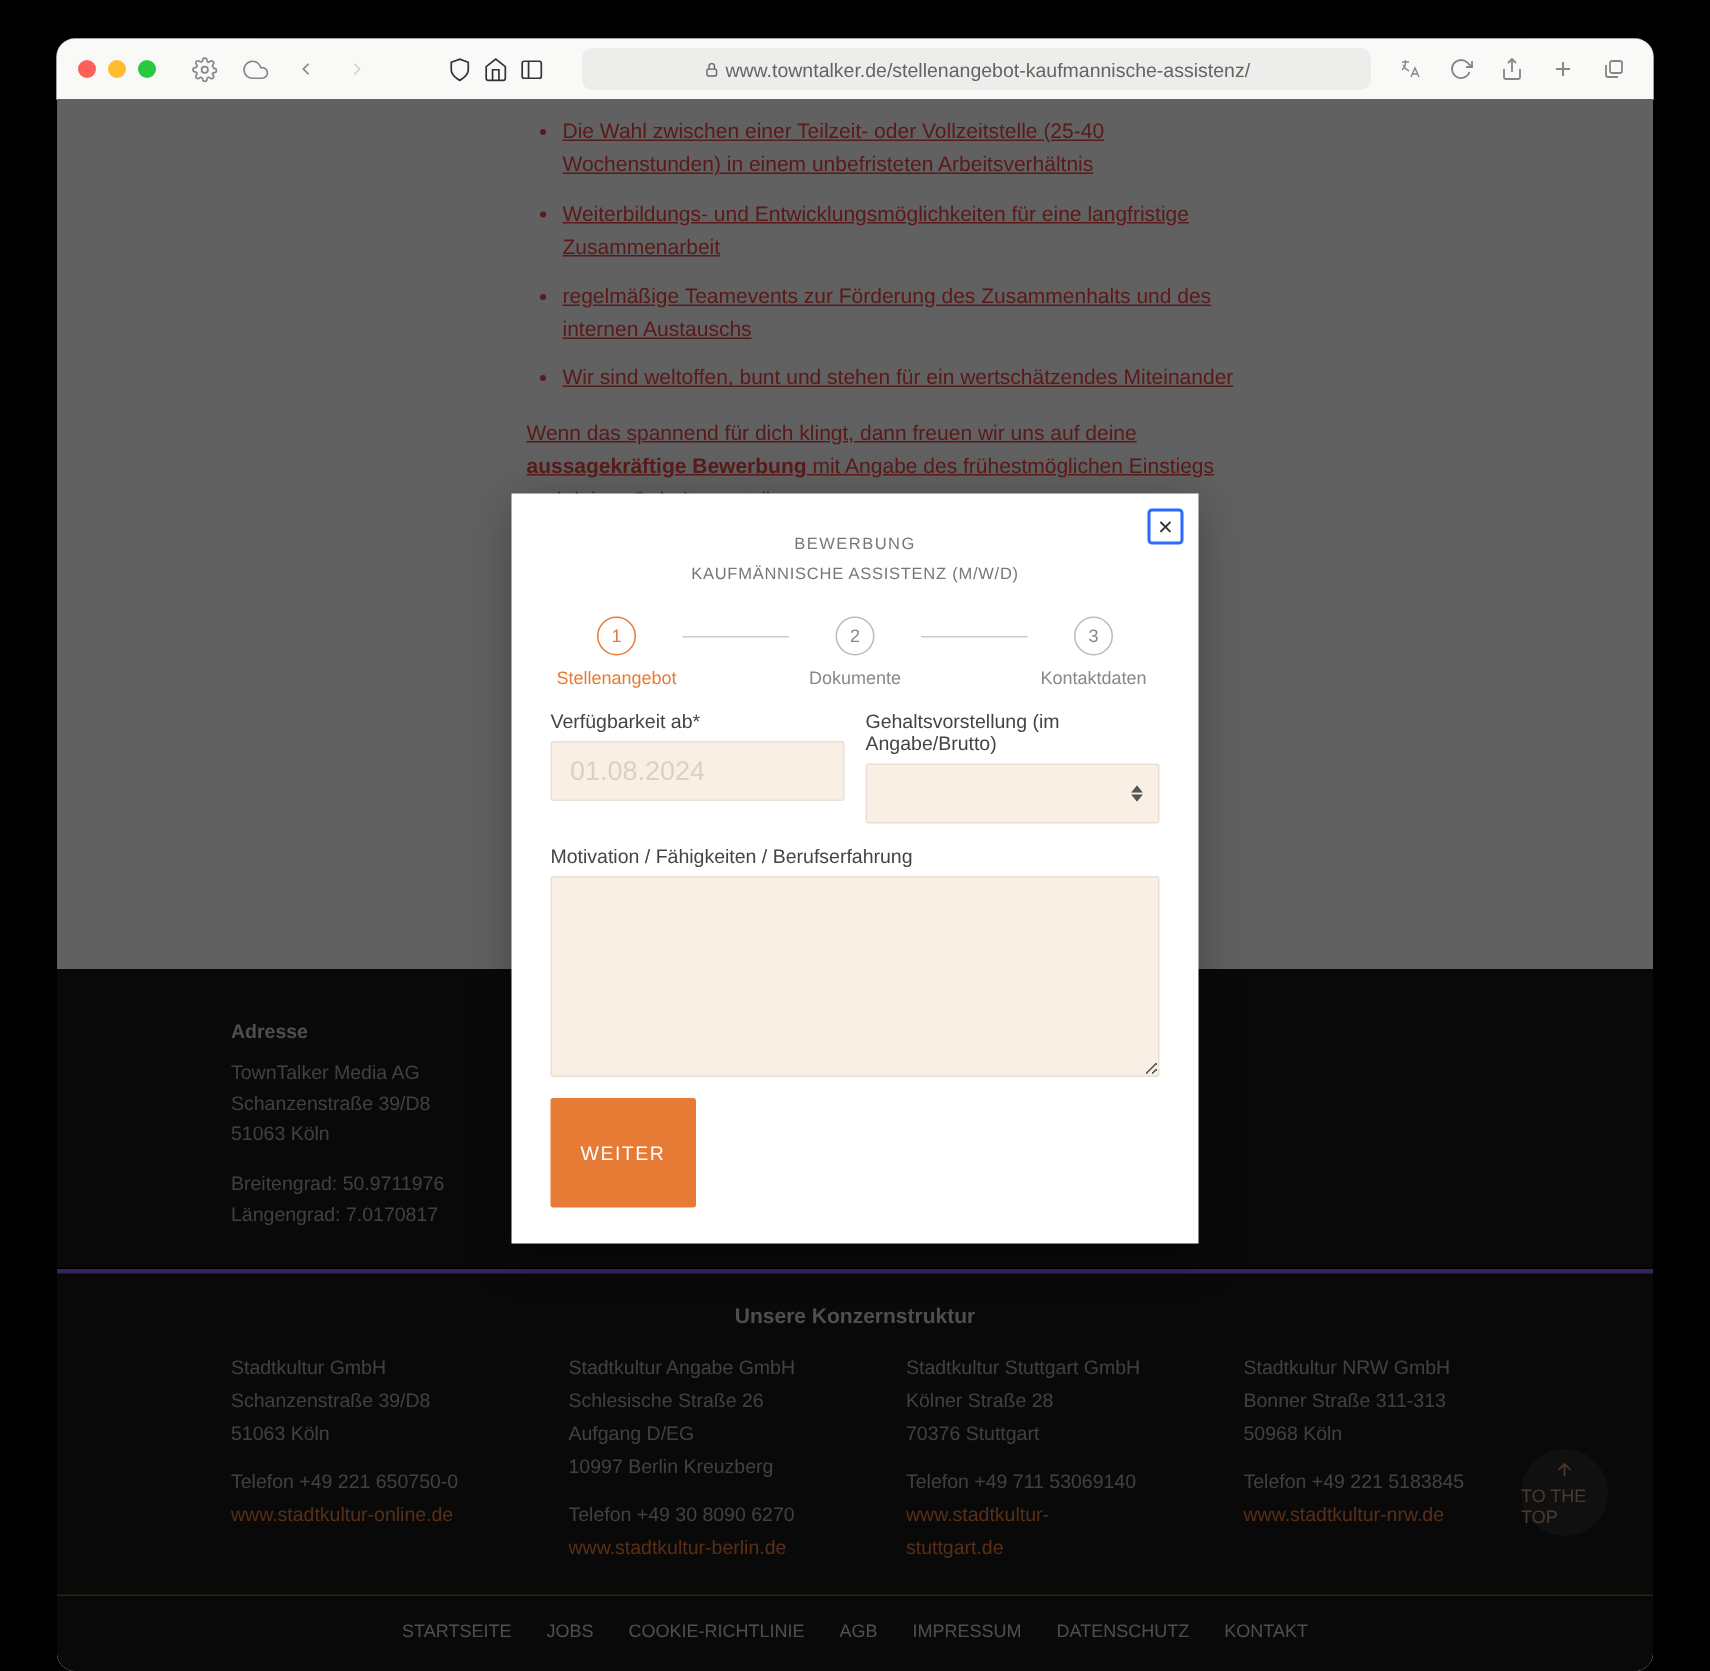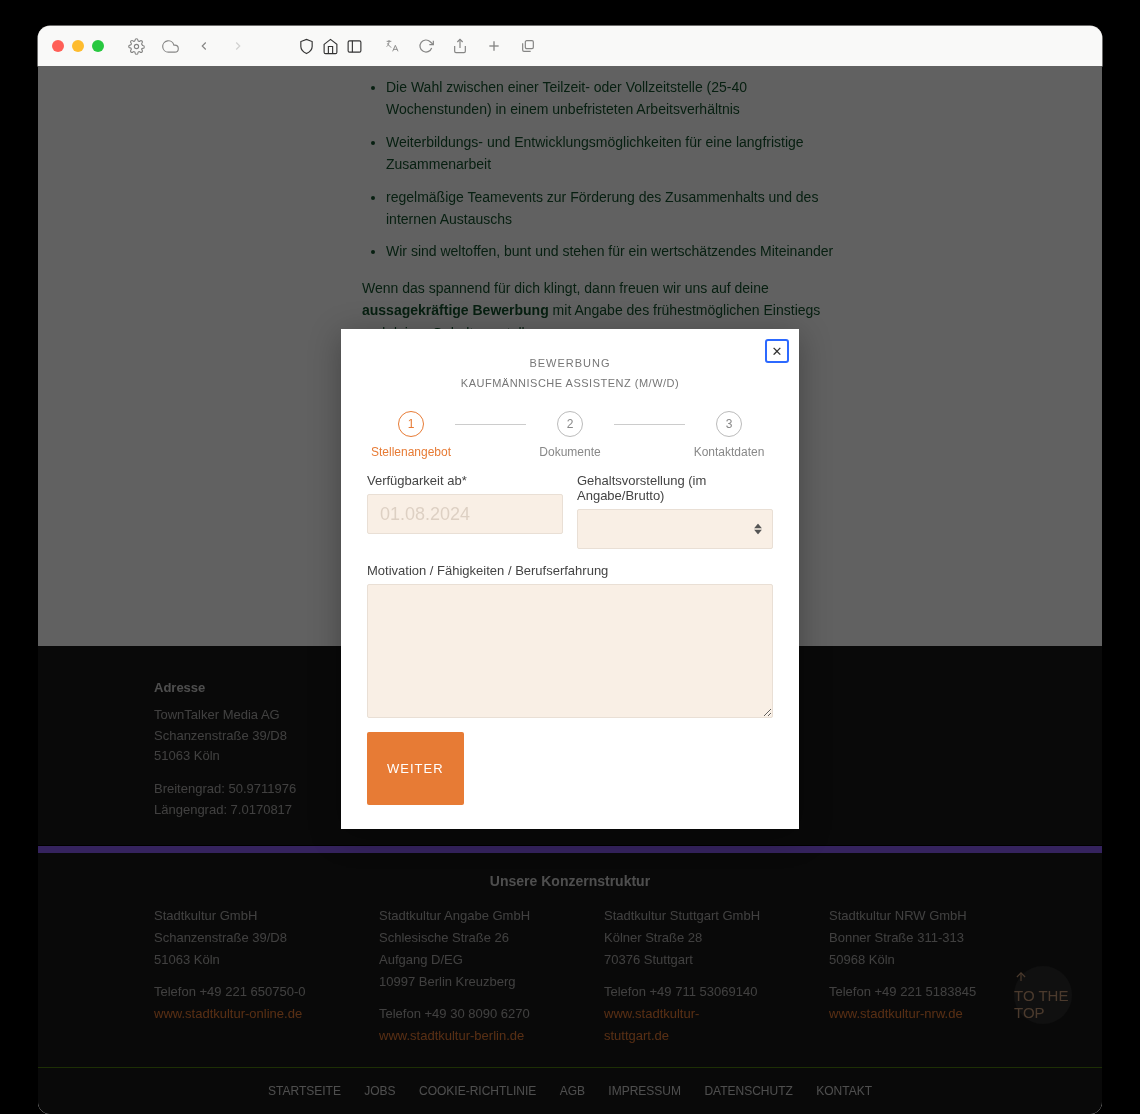--- a/index.html
+++ b/index.html
@@ -25,40 +25,40 @@
   .addr{margin-left:22px;flex:1;height:28px;background:#ededec;border-radius:7px;display:flex;align-items:center;justify-content:center;gap:6px;color:#646463;font-size:13px;padding:0 12px;}
   .addr svg{flex:none}
   .addr .url{display:flex;align-items:center;gap:4px;}
   .right-tb{display:flex;align-items:center;gap:10px;margin-left:14px;color:#868685}
 
   
   .viewport{position:absolute;top:66px;left:38px;right:38px;bottom:0;background:#fff;overflow:hidden;border-bottom-left-radius:12px;border-bottom-right-radius:12px;}
   .page{position:absolute;inset:0;overflow:hidden;background:#fff;}
 
   
-  .jobdesc{position:absolute;left:324px;top:0;width:480px;color:#14532d;line-height:1.6;}
+  .jobdesc{position:absolute;left:313px;top:0;width:480px;color:#ef4444;line-height:1.6;text-decoration:underline;}
   .jobdesc ul{margin:0;padding-left:24px}
   .jobdesc li{margin:10px 0; list-style:disc;}
   .jobdesc p{margin:14px 0;}
   .jobdesc .bold{font-weight:700}
 
   
   .footer{position:absolute;left:0;right:0;bottom:0;top:580px;background:#1a1a1a;color:#aaa9a8;font-size:13px;}
   .footer a{color:var(--link);text-decoration:none}
   .ftop{padding:32px 116px 24px 116px;display:flex;gap:140px;border-bottom:1px solid #000;}
   .fcol{line-height:1.6}
   .fcol strong{color:#ccc;display:block;margin-bottom:6px;font-weight:600}
-  .kblock{border-top:7px solid #8b5cf6;padding:20px 116px;}
+  .kblock{border-top:3px solid #8b5cf6;padding:20px 116px;}
   .kblock h4{text-align:center;color:#ccc;font-weight:600;margin:0 0 16px;font-size:14px}
   .kgrid{display:flex;gap:68px}
   .kgrid div{flex:1;line-height:1.7}
   .navlinks{border-top:1px solid #4d7c0f;text-align:center;padding:16px;color:#ccc;font-size:12px}
   .navlinks span{margin:0 10px;cursor:pointer}
 
-  .scrolltop{position:absolute;right:30px;bottom:90px;width:58px;height:58px;border-radius:50%;background:#2a2a2a;display:flex;flex-direction:column;justify-content:center;font-size:15px;color:#c69a76}
+  .scrolltop{position:absolute;right:30px;bottom:90px;width:58px;height:58px;border-radius:50%;background:#2a2a2a;display:flex;flex-direction:column;align-items:center;justify-content:center;font-size:12px;color:#c69a76}
   .scrolltop svg{margin-bottom:3px}
 
   
   .dim{position:absolute;inset:0;background:rgba(0,0,0,0.62);}
 
   
   .modal{position:absolute;left:calc(50% - 229px);top:263px;width:458px;background:#fff;padding:28px 0 24px;box-shadow:0 6px 30px rgba(0,0,0,.3);}
   .modal .close{position:absolute;right:10px;top:10px;width:20px;height:20px;border:2px solid #2c69ff;display:flex;align-items:center;justify-content:center;border-radius:3px;cursor:pointer;font-size:13px;line-height:1;}
   .modal .htitle{text-align:center;font-size:11px;letter-spacing:1px;color:#777;text-transform:uppercase;}
   .modal .hsub{text-align:center;font-size:11px;letter-spacing:0.5px;color:#777;text-transform:uppercase;margin-top:8px;}
@@ -124,20 +124,29 @@
           <path d="M3 9l9-7 9 7v11a2 2 0 0 1-2 2H5a2 2 0 0 1-2-2z"></path>
           <polyline points="9 22 9 12 15 12 15 22"></polyline>
         </svg>
       </div>
     <div class="tbtn">
         <svg width="17" height="17" viewBox="0 0 24 24" fill="none" stroke="currentColor" stroke-width="1.6">
           <rect x="3" y="4" width="18" height="16" rx="2"></rect>
           <line x1="9" y1="4" x2="9" y2="20"></line>
         </svg>
       </div>
+    <div class="addr">
+      <div class="url">
+        <svg width="11" height="11" viewBox="0 0 24 24" fill="none" stroke="currentColor" stroke-width="2">
+            <rect x="5" y="11" width="14" height="10" rx="2"></rect>
+            <path d="M8 11V7a4 4 0 0 1 8 0v4"></path>
+          </svg>
+        <span>www.towntalker.de/stellenangebot-kaufmannische-assistenz/</span>
+      </div>
+    </div>
     <div class="right-tb">
       <div class="tbtn">
           <svg width="18" height="16" viewBox="0 0 24 24" fill="none" stroke="currentColor" stroke-width="1.4">
             <path d="M4 5h7M7.5 3v2c0 3-1 6-3.5 8M5 8c1.5 3 4 5 6 6M13 20l4-9 4 9M14.2 17h5.6"></path>
           </svg>
         </div>
       <div class="tbtn">
           <svg width="16" height="16" viewBox="0 0 24 24" fill="none" stroke="currentColor" stroke-width="1.8">
             <polyline points="23 4 23 10 17 10"></polyline>
             <path d="M20.49 15a9 9 0 1 1-2.12-9.36L23 10"></path>

